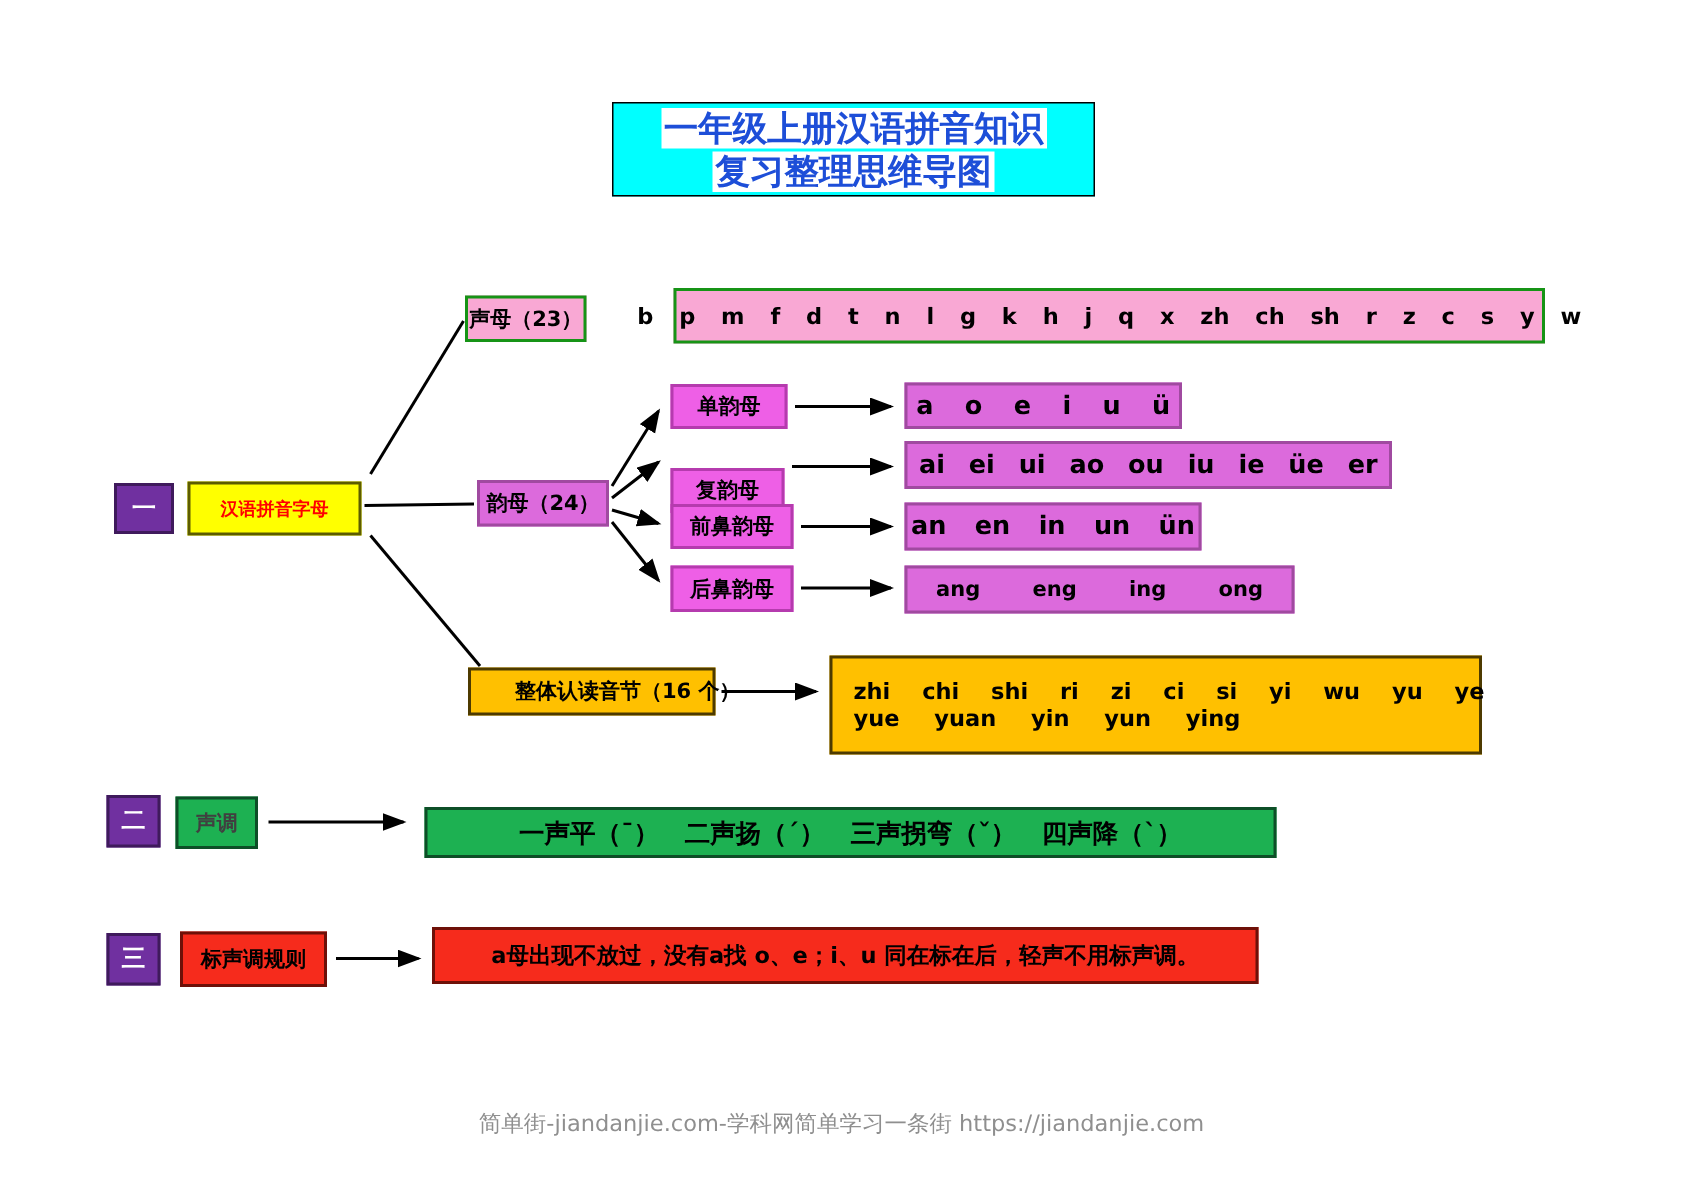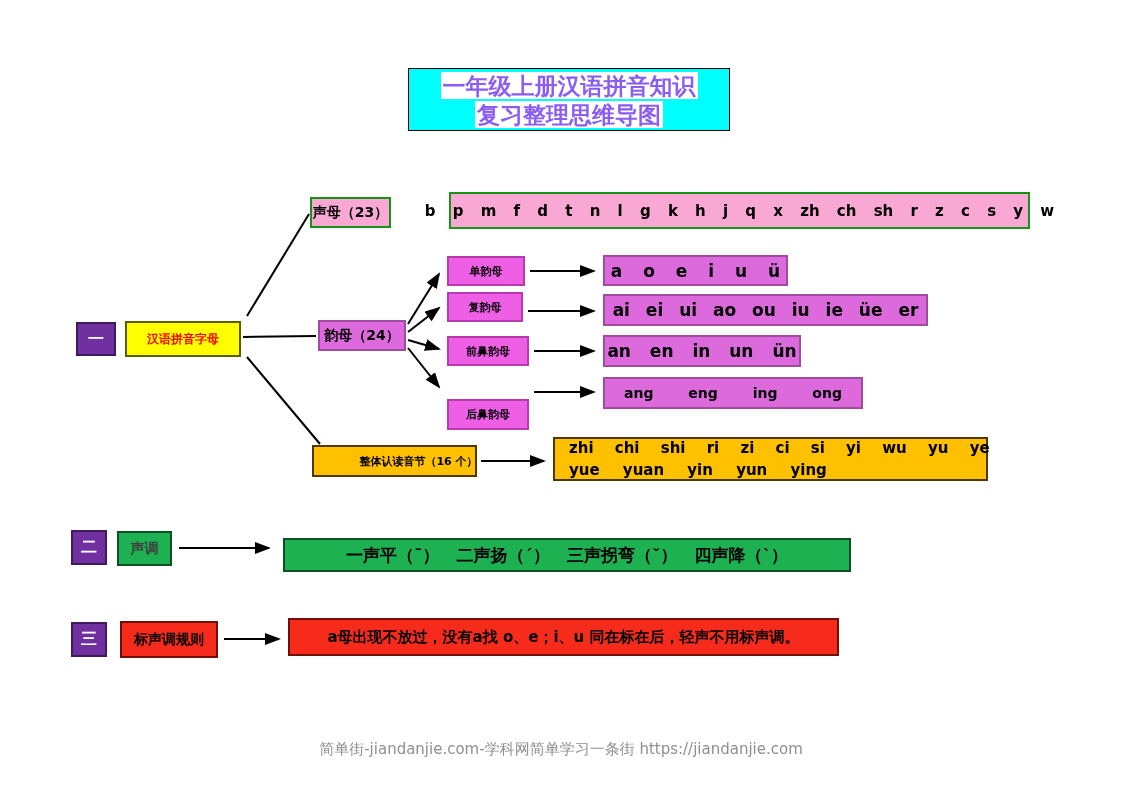--- a/index.html
+++ b/index.html
@@ -12,21 +12,21 @@
   .box {
     position:absolute; box-sizing:border-box; display:flex;
     align-items:center; justify-content:center;
     font-weight:bold; color:#000; z-index:2; white-space:nowrap;
   }
   
   .title-box {
     position:absolute; left:408px; top:68px; width:322px; height:63px;
     background:#00ffff; border:1px solid #000; z-index:2;
     text-align:center; font-family:"DejaVu Serif", serif; font-weight:bold;
-    font-size:23px; line-height:29px; color:#8b5cf6; padding-top:2px; box-sizing:border-box;
+    font-size:23px; line-height:29px; color:#1d4ed8; padding-top:2px; box-sizing:border-box;
   }
   .title-box span { background:#ffffff; padding:0 2px; }
   
   .purple      { background:#7030a0; border:2px solid #3f1a5c; color:#ffffff; font-size:16px; }
   .yellowbox   { background:#ffff00; border:2px solid #5c5c00; color:#ff0000; font-size:12px; }
   .greenbright { background:#f9a8d4; border:2px solid #169416; }
   .violet      { background:#dc6adc; border:2px solid #a04aa0; }
   .pinklabel   { background:#ee5fe6; border:2px solid #b53bae; }
   .orangebox   { background:#ffc000; border:2px solid #4d3a00;padding-left:48px; }
   .greendark   { background:#1db152; border:2px solid #0d4f27; }
@@ -38,21 +38,21 @@
   .letters-qian { font-size:17px; word-spacing:13px; }
   .letters-hou  { font-size:14px; word-spacing:30px; }
   .zhengti-content {
     flex-direction:column; align-items:flex-start; justify-content:center;
     padding-left:14px; font-size:15px;
   }
   .zhengti-content .l1 { word-spacing:16px; }
   .zhengti-content .l2 { word-spacing:18px; }
   .tone-bar { font-size:17px; font-family:"DejaVu Serif", serif; }
   .rule-bar { font-size:15px; }
-  .cn13 { font-size:11px; }
+  .cn13 { font-size:14px; }
   .cn14 { font-size:14px; }
   .footer {
     position:absolute; left:0; top:740px; width:1122px; text-align:center;
     color:#8f8f8f; font-size:15px; z-index:2;
   }
 </style>
 </head>
 <body>
 
 <div class="canvas">
@@ -106,45 +106,45 @@
     <span>韵母（24）</span>
   </div>
 
   <div class="box pinklabel cn13" style="left:447px; top:256px; width:78px; height:30px;">
     <span>单韵母</span>
   </div>
   <div class="box violet letters-dan" style="left:603px; top:255px; width:185px; height:31px;">
     <span>a o e i u ü</span>
   </div>
 
-  <div class="box pinklabel cn13" style="left:447px; top:292px; width:76px; height:30px;">
+  <div class="box pinklabel cn13" style="left:447px; top:312px; width:76px; height:30px;">
     <span>复韵母</span>
   </div>
   <div class="box violet letters-fu" style="left:603px; top:294px; width:325px; height:32px;">
     <span>ai ei ui ao ou iu ie üe er</span>
   </div>
 
   <div class="box pinklabel cn13" style="left:447px; top:336px; width:82px; height:30px;">
     <span>前鼻韵母</span>
   </div>
   <div class="box violet letters-qian" style="left:603px; top:335px; width:198px; height:32px;">
     <span>an en in un ün</span>
   </div>
 
-  <div class="box pinklabel cn13" style="left:447px; top:377px; width:82px; height:31px;margin-top:22px;">
+  <div class="box pinklabel cn13" style="left:447px; top:377px; width:82px; height:31px;">
     <span>后鼻韵母</span>
   </div>
   <div class="box violet letters-hou" style="left:603px; top:377px; width:260px; height:32px;">
     <span>ang eng ing ong</span>
   </div>
 
   <div class="box orangebox cn13" style="left:312px; top:445px; width:165px; height:32px;">
     <span>整体认读音节（16 个）</span>
   </div>
-  <div class="box orangebox zhengti-content" style="left:553px; top:437px; width:435px; height:44px;justify-content:space-between;">
+  <div class="box orangebox zhengti-content" style="left:553px; top:437px; width:435px; height:66px;">
     <div class="l1">zhi chi shi ri zi ci si yi wu yu ye</div>
     <div class="l2">yue yuan yin yun ying</div>
   </div>
 
   <div class="box purple" style="left:71px; top:530px; width:36px; height:35px;">
     <span>二</span>
   </div>
   <div class="box greendark cn14" style="left:117px; top:531px; width:55px; height:35px; color:#404040;">
     <span>声调</span>
   </div>

